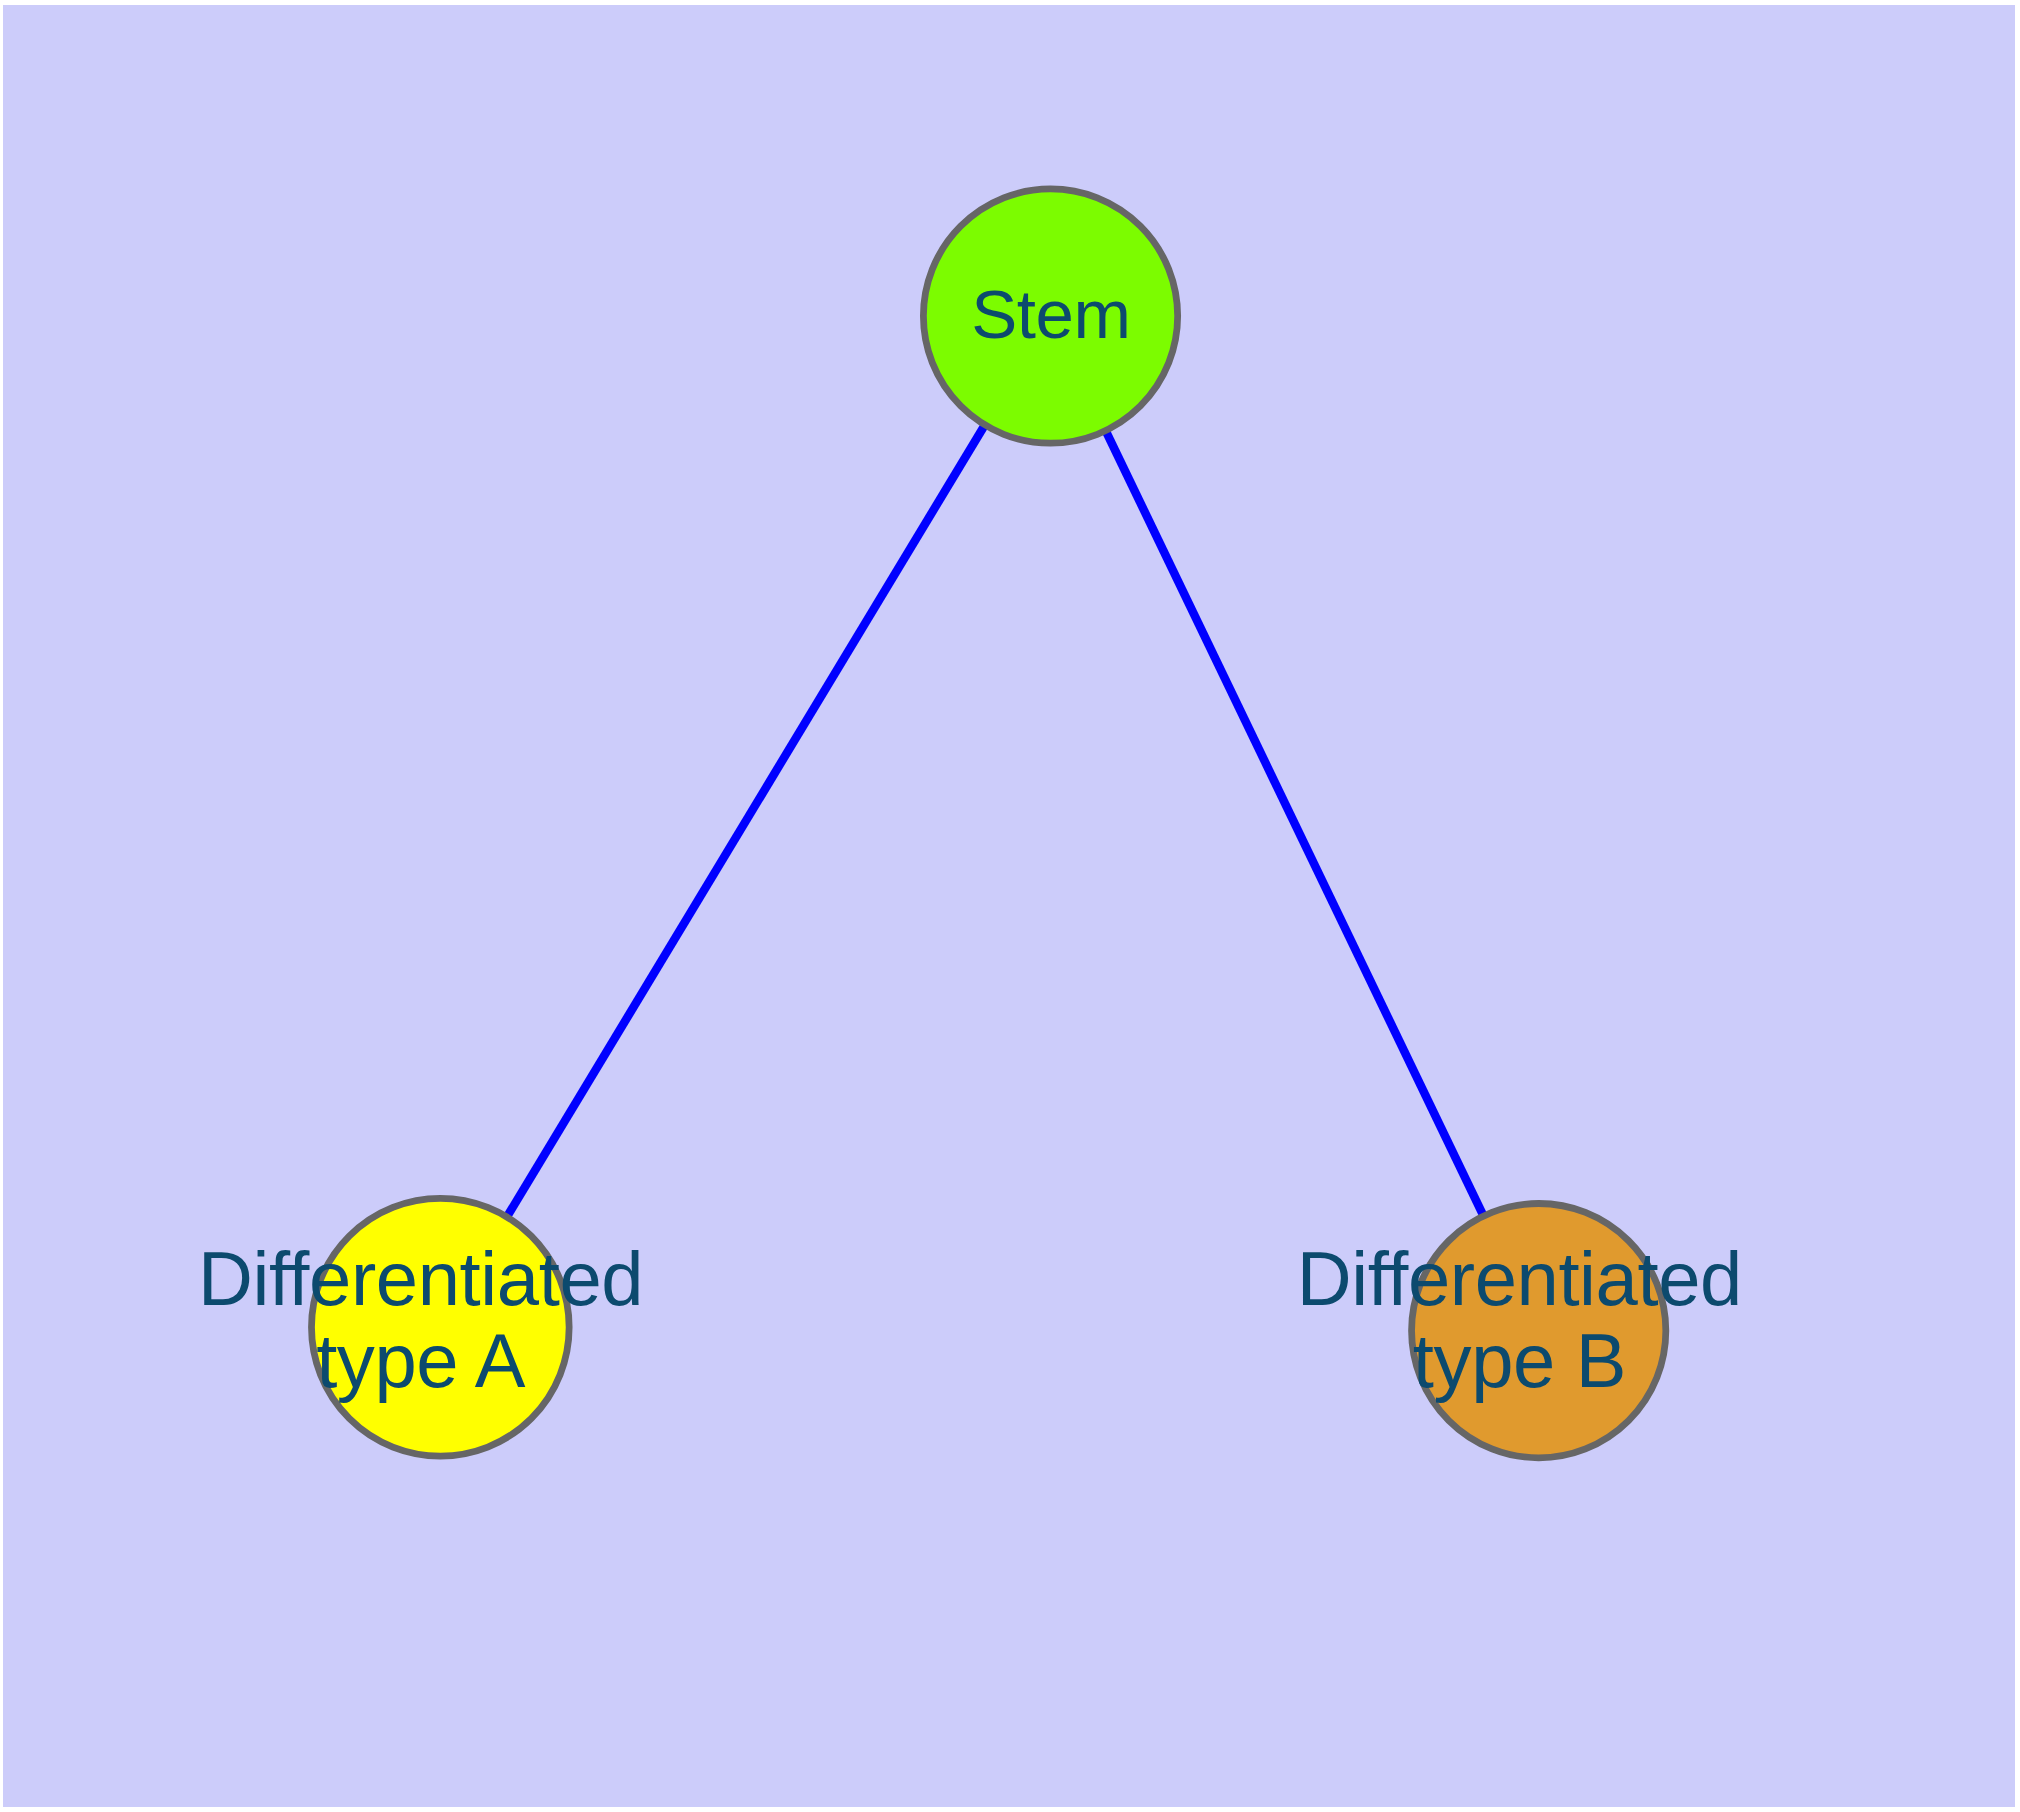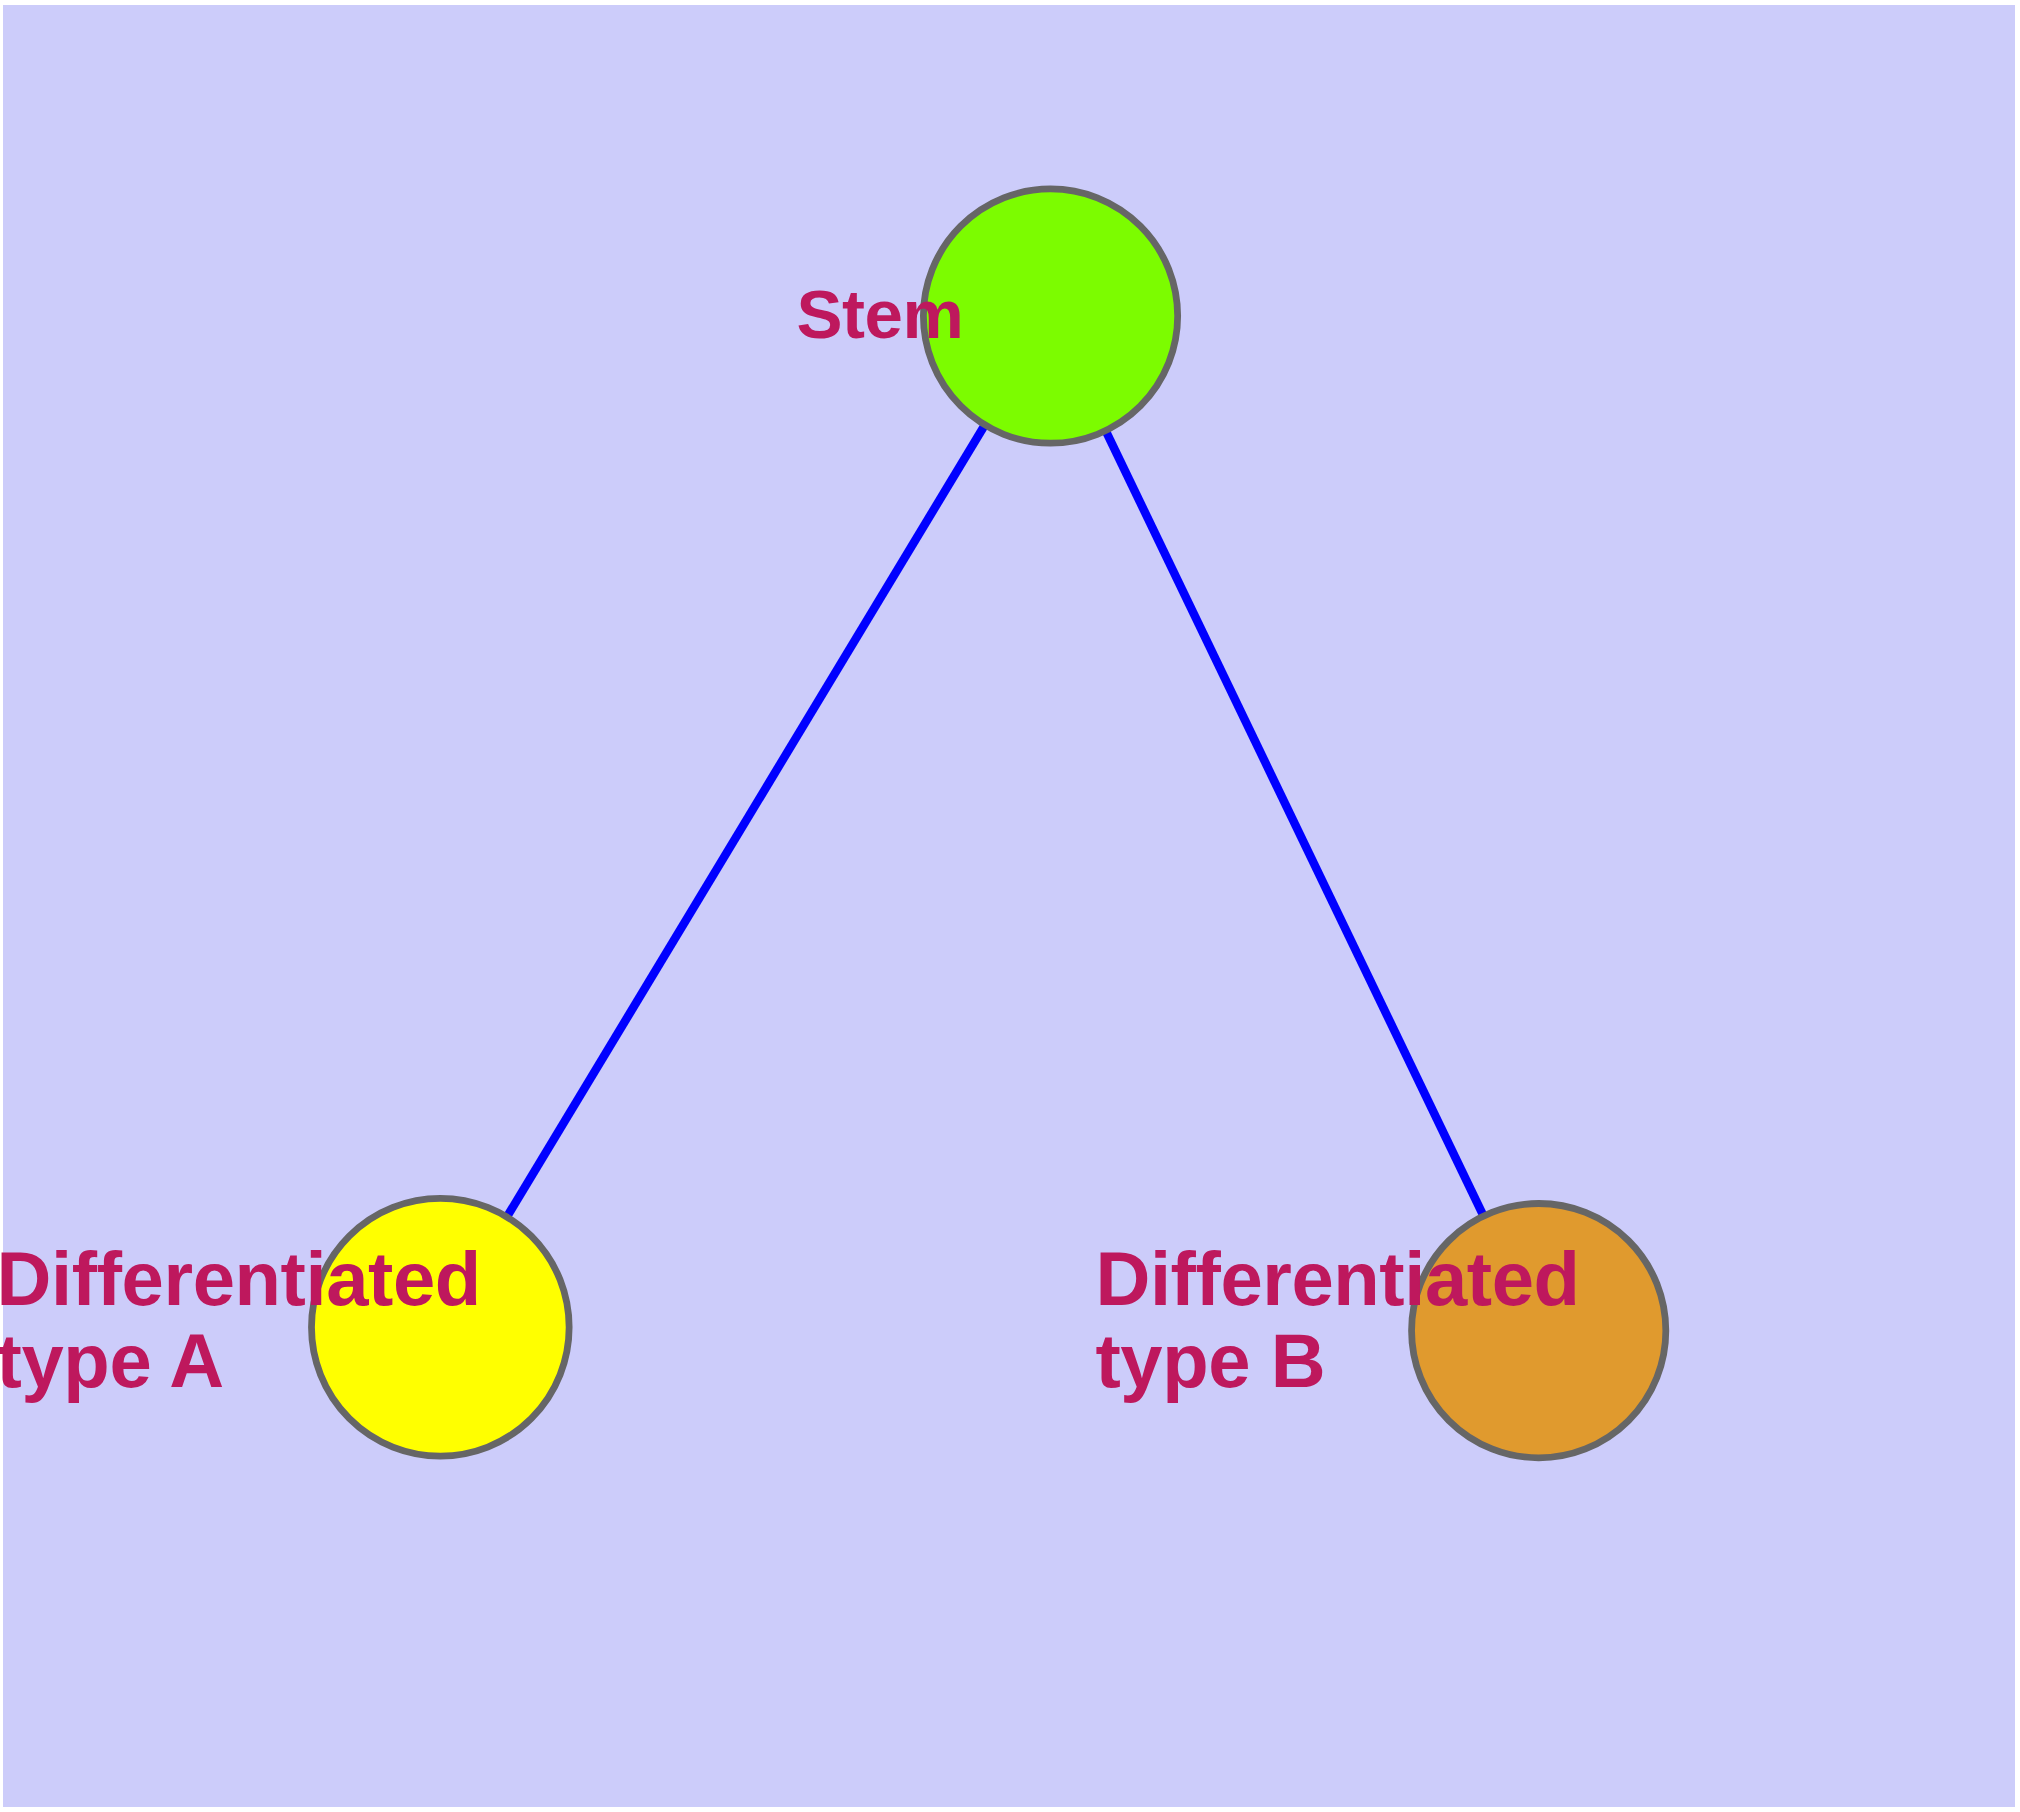--- a/index.html
+++ b/index.html
@@ -27,22 +27,23 @@
   #graph-svg {
     position: absolute;
     left: 0;
     top: 0;
     width: 2012px;
     height: 1802px;
     display: block;
   }
   .node-label {
     position: absolute;
-    color: #be185d;
-    font-weight: bold;
+    color: #0c4a6e;
+    font-weight: normal;
+    text-align: center;
     white-space: pre;
     line-height: 1.08;
     pointer-events: none;
     letter-spacing: -0.4px;
   }
   .label-stem {
     font-size: 69px;
   }
   .label-diff {
     font-size: 76px;

